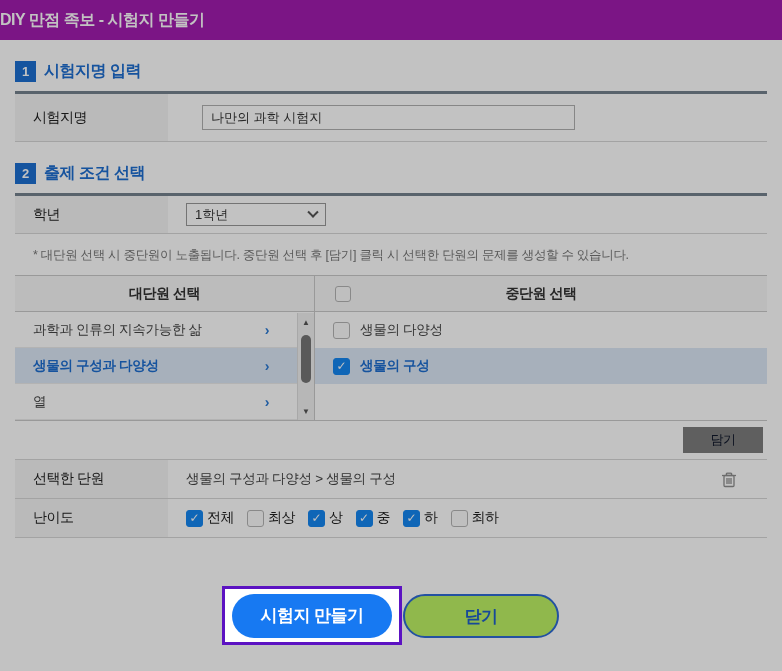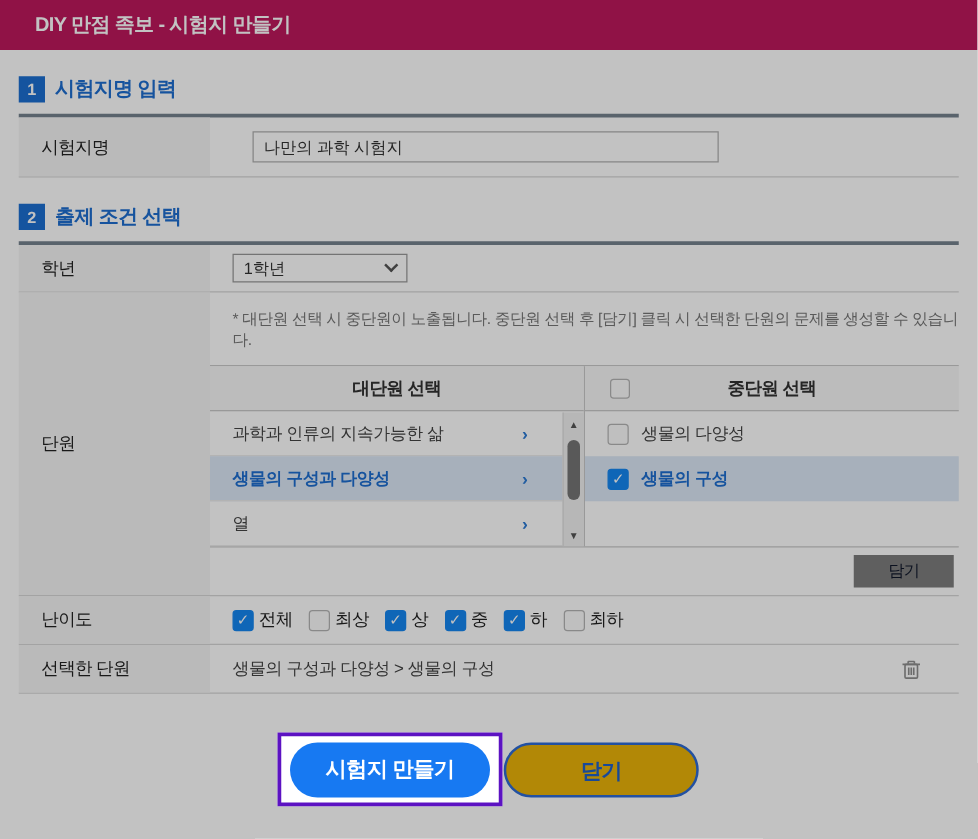--- a/index.html
+++ b/index.html
@@ -2,21 +2,21 @@
 <html><head>
 <meta charset="utf-8">
 <style>
   * { margin:0; padding:0; box-sizing:border-box; }
   html,body { width:782px; height:671px; }
   body {
     position:relative; background:#ffffff; overflow:hidden;
     font-family:"Liberation Sans","DejaVu Sans",sans-serif; color:#333;
   }
   
-  .titlebar { height:40px; background:#be185d; display:flex; align-items:center; padding-left:28px; }
+  .titlebar { height:40px; background:#a21caf; display:flex; align-items:center; }
   .titlebar .title { color:#ffffff; font-size:16px; font-weight:700; letter-spacing:-0.5px; }
 
   .content { padding:0 15px; }
 
   
   .section-head { display:flex; align-items:center; gap:8px; margin-top:21px; margin-bottom:9px; }
   .num-badge { width:21px; height:21px; background:#1c6fd1; color:#fff; font-size:13px; font-weight:700;
                display:flex; align-items:center; justify-content:center; }
   .section-title { color:#1e6ed0; font-size:16px; font-weight:700; letter-spacing:-0.5px; }
 
@@ -86,21 +86,21 @@
   .diff-opt { display:flex; align-items:center; gap:4px; }
   .diff-opt .olabel { font-size:14px; color:#222; letter-spacing:-0.5px; }
 
   
   .highlight-box { position:absolute; left:222px; top:586px; width:180px; height:59px;
                    border:3px solid #5c12c2; background:#ffffff; z-index:60;
                    display:flex; align-items:center; justify-content:center; }
   .create-btn { width:160px; height:44px; border-radius:22px; background:#1779f2; border:none;
                 color:#fff; font-size:17px; font-weight:700; font-family:inherit; cursor:pointer; letter-spacing:-0.5px; }
   .close-btn { position:absolute; left:403px; top:594px; width:156px; height:44px; border-radius:22px;
-               background:#eab308; border:2px solid #2e6bd4; color:#1f61c9; font-size:17px; font-weight:700;
+               background:#bef264; border:2px solid #2e6bd4; color:#1f61c9; font-size:17px; font-weight:700;
                font-family:inherit; cursor:pointer; letter-spacing:-0.5px; }
 
   
   .dim-overlay { position:absolute; inset:0; background:rgba(0,0,0,0.24); z-index:50; pointer-events:none; }
 </style>
 </head>
 <body>
 
 <div class="titlebar">
   <span class="title">DIY 만점 족보 - 시험지 만들기</span>
@@ -134,21 +134,20 @@
       <div class="tcell">
         <div class="select-box">
           <span>1학년</span>
           <span class="sel-caret"></span>
         </div>
       </div>
     </div>
 
 
     <div class="trow">
-      <div class="tlabel">단원</div>
       <div class="tcell unit-cell">
         <div class="unit-note">* 대단원 선택 시 중단원이 노출됩니다. 중단원 선택 후 [담기] 클릭 시 선택한 단원의 문제를 생성할 수 있습니다.</div>
 
         <div class="panels">
 
           <div class="panel-left">
             <div class="panel-head">대단원 선택</div>
             <div class="list">
               <div class="list-item">
                 <span>과학과 인류의 지속가능한 삶</span>
@@ -183,52 +182,20 @@
               <div class="list-item minor-item sel">
                 <span class="cb checked"></span>
                 <span class="minor-label">생물의 구성</span>
               </div>
             </div>
           </div>
         </div>
 
         <div class="panel-footer">
           <button class="add-btn">담기</button>
-        </div>
-      </div>
-    </div>
-
-    <div class="trow row-difficulty">
-      <div class="tlabel">난이도</div>
-      <div class="tcell">
-        <div class="diff-wrap">
-          <span class="diff-opt">
-            <span class="cb checked"></span>
-            <span class="olabel">전체</span>
-          </span>
-          <span class="diff-opt">
-            <span class="cb"></span>
-            <span class="olabel">최상</span>
-          </span>
-          <span class="diff-opt">
-            <span class="cb checked"></span>
-            <span class="olabel">상</span>
-          </span>
-          <span class="diff-opt">
-            <span class="cb checked"></span>
-            <span class="olabel">중</span>
-          </span>
-          <span class="diff-opt">
-            <span class="cb checked"></span>
-            <span class="olabel">하</span>
-          </span>
-          <span class="diff-opt">
-            <span class="cb"></span>
-            <span class="olabel">최하</span>
-          </span>
         </div>
       </div>
     </div>
 
     <div class="trow row-selected-unit">
       <div class="tlabel">선택한 단원</div>
       <div class="tcell">
         <span class="selected-unit-text">생물의 구성과 다양성 &gt; 생물의 구성</span>
         <svg class="trash-btn" viewBox="0 0 16 17">
           <g fill="none" stroke="#8f8f8f" stroke-width="1.3">
@@ -237,20 +204,52 @@
             <line x1="5.5" y1="4" x2="5.5" y2="2"></line>
             <line x1="10.5" y1="4" x2="10.5" y2="2"></line>
             <line x1="5.5" y1="2.2" x2="10.5" y2="2.2"></line>
             <line x1="6" y1="7" x2="6" y2="13"></line>
             <line x1="8" y1="7" x2="8" y2="13"></line>
             <line x1="10" y1="7" x2="10" y2="13"></line>
           </g>
         </svg>
       </div>
     </div>
+
+    <div class="trow row-difficulty">
+      <div class="tlabel">난이도</div>
+      <div class="tcell">
+        <div class="diff-wrap">
+          <span class="diff-opt">
+            <span class="cb checked"></span>
+            <span class="olabel">전체</span>
+          </span>
+          <span class="diff-opt">
+            <span class="cb"></span>
+            <span class="olabel">최상</span>
+          </span>
+          <span class="diff-opt">
+            <span class="cb checked"></span>
+            <span class="olabel">상</span>
+          </span>
+          <span class="diff-opt">
+            <span class="cb checked"></span>
+            <span class="olabel">중</span>
+          </span>
+          <span class="diff-opt">
+            <span class="cb checked"></span>
+            <span class="olabel">하</span>
+          </span>
+          <span class="diff-opt">
+            <span class="cb"></span>
+            <span class="olabel">최하</span>
+          </span>
+        </div>
+      </div>
+    </div>
   </div>
 </div>
 
 <div class="dim-overlay"></div>
 
 <button class="close-btn">닫기</button>
 
 <div class="highlight-box">
   <button class="create-btn">시험지 만들기</button>
 </div>

